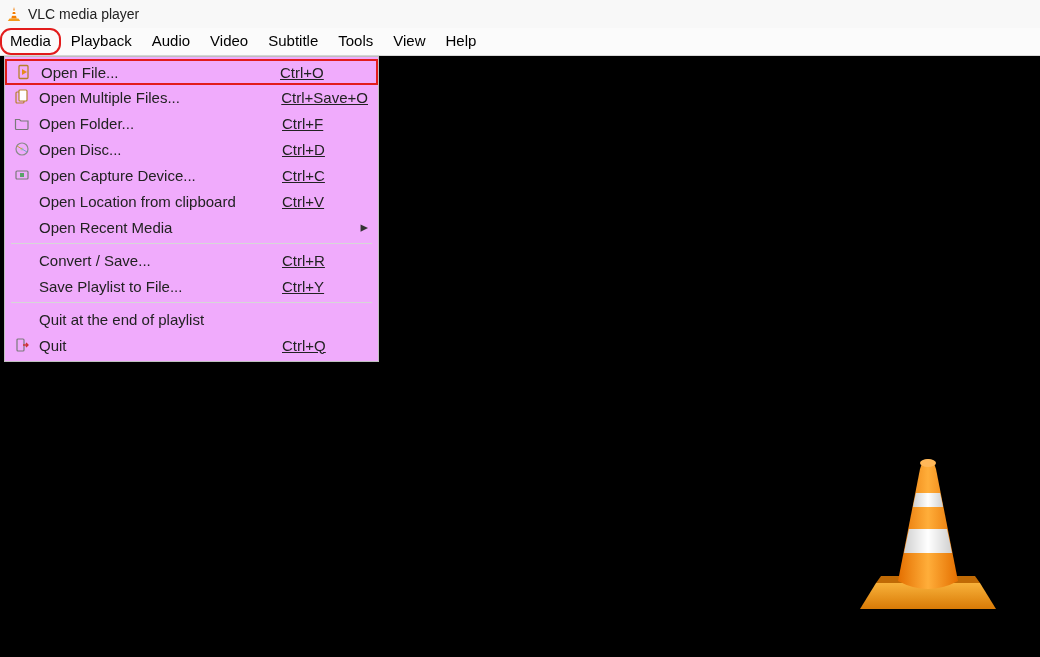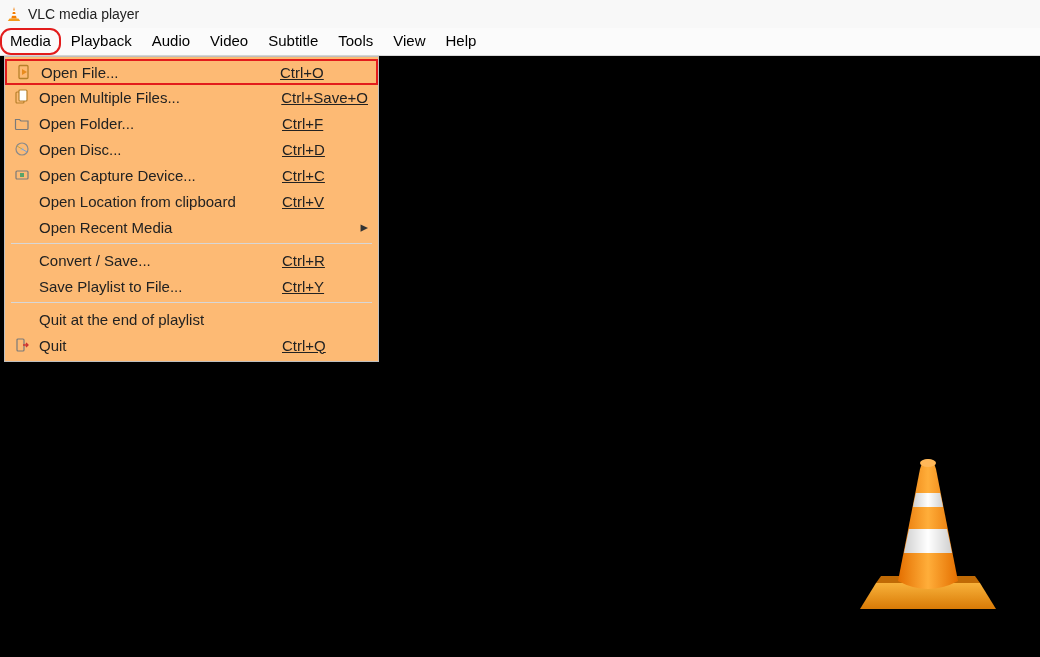--- a/index.html
+++ b/index.html
@@ -44,21 +44,21 @@
   .menu-item.highlight-box {
     border: 2px solid #e21c1c;
     padding: 2px 8px 1px 8px;
   }
   
   .dropdown {
     position: absolute;
     left: 4px;
     top: 56px;
     width: 375px;
-    background: #fdba74;
+    background: #f0abfc;
     border: 1px solid #bfbfbf;
     box-shadow: 2px 2px 4px rgba(0,0,0,.15);
     padding: 3px 0;
     z-index: 10;
   }
   .dd-row {
     display: flex;
     align-items: center;
     height: 26px;
     padding: 0 10px 0 6px;

